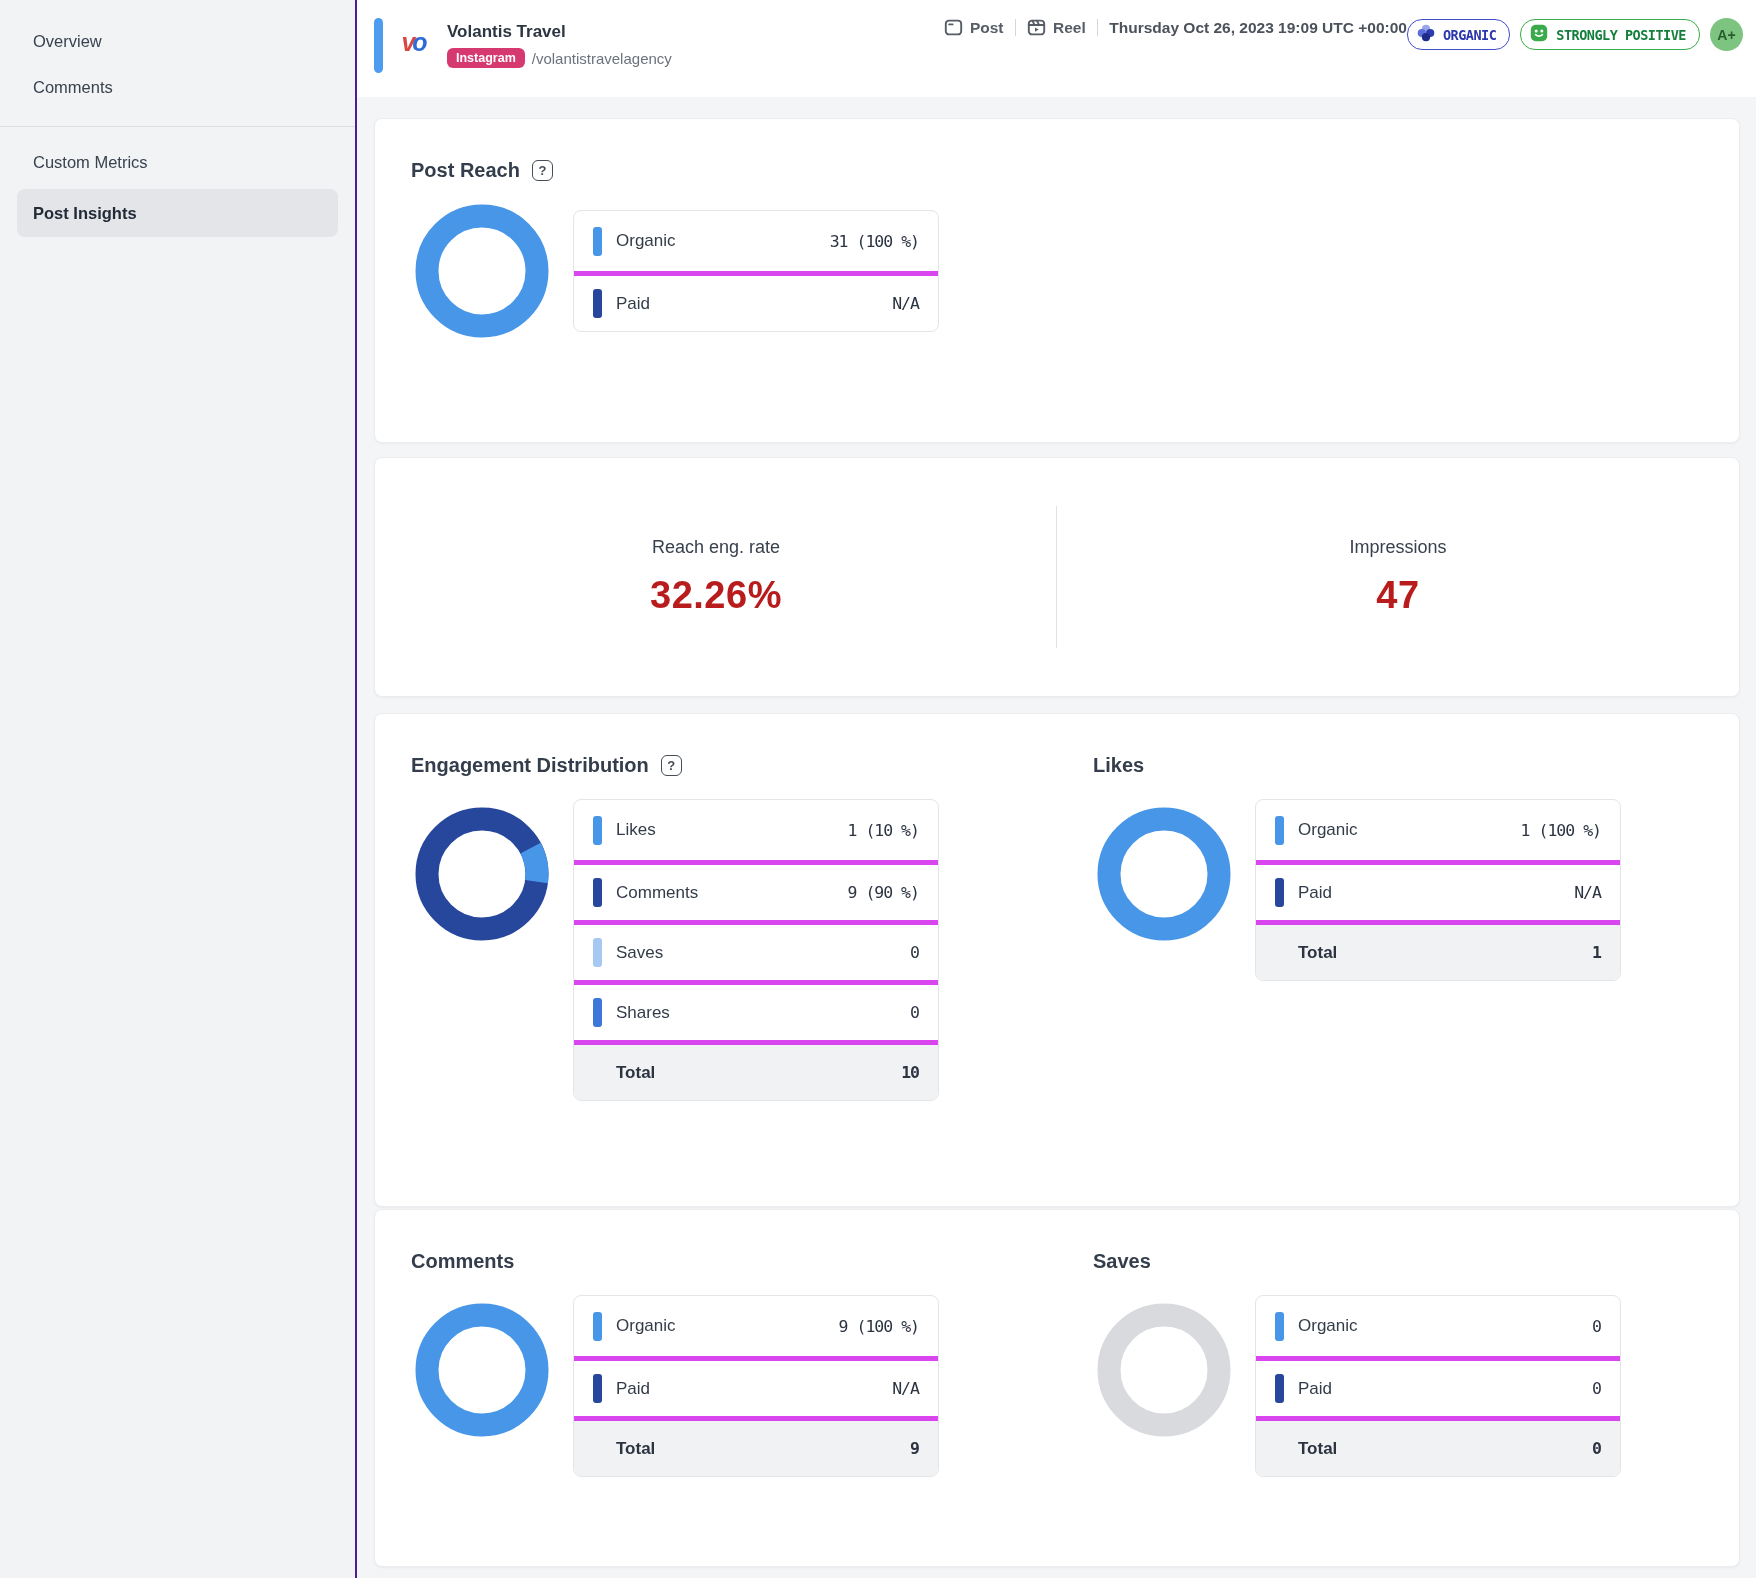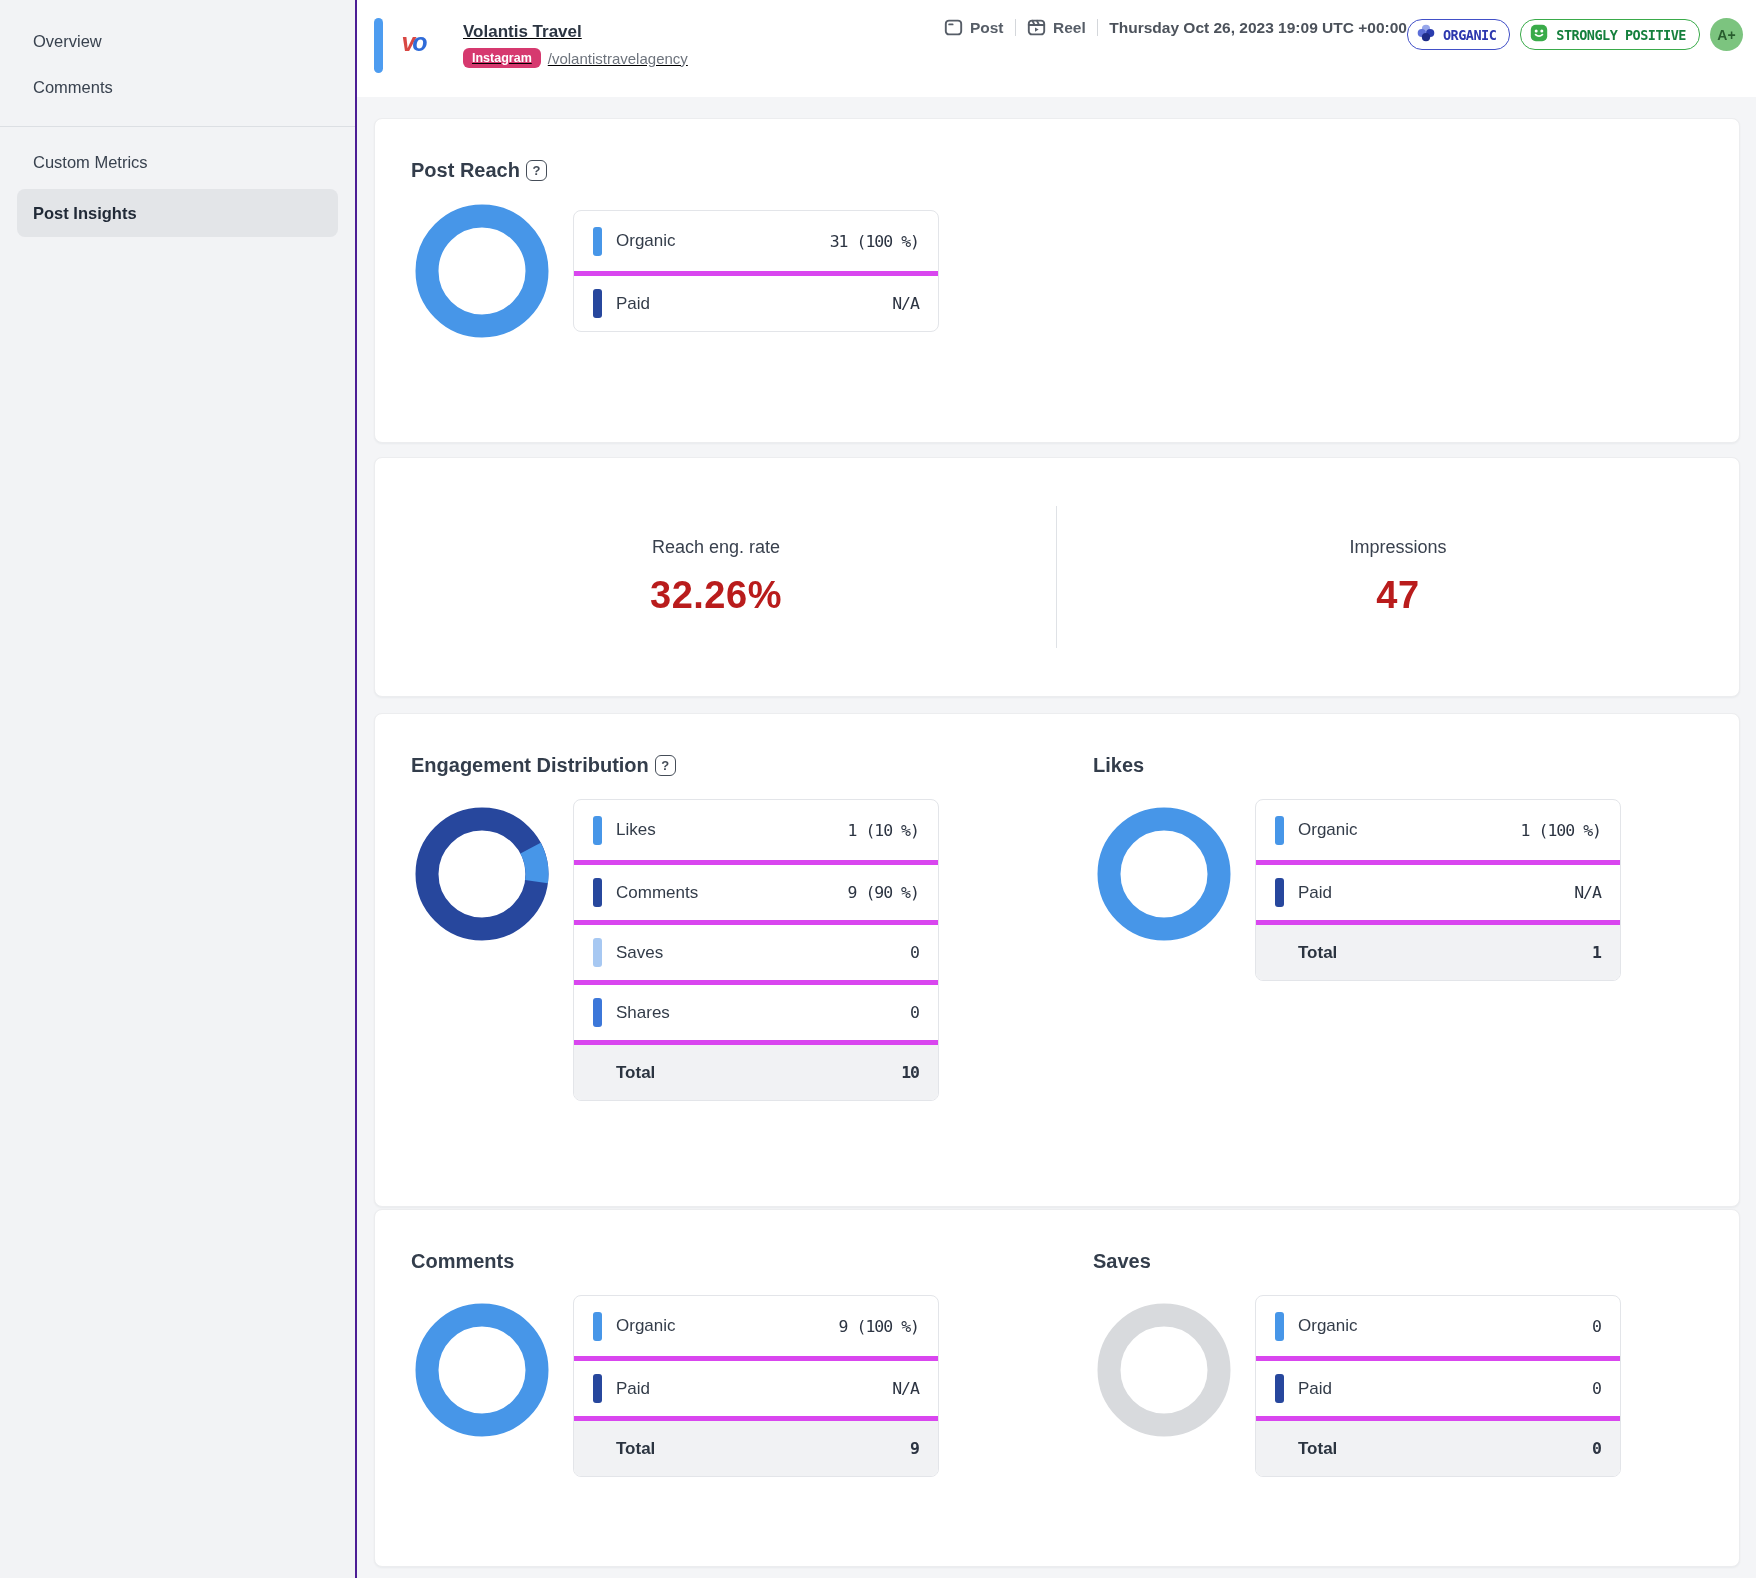--- a/index.html
+++ b/index.html
@@ -13,21 +13,21 @@
   .side-divider { border:none; border-top:1px solid #dcdfe3; margin:16px 0 12px; }
 
   
   .main { flex:1; min-width:0; display:flex; flex-direction:column; }
   .topbar { height:97px; flex:none; background:#ffffff; display:flex; justify-content:space-between; padding:0 13px 0 17px; }
   .topbar-left { display:flex; align-items:flex-start; padding-top:17px; }
   .accent-bar { width:9px; height:55px; border-radius:5px; margin-top:1px; }
   .logo { width:40px; height:34px; margin:8px 6px 0 10px; display:flex; align-items:center; justify-content:center;
           font-weight:bold; font-style:italic; font-size:25px; letter-spacing:-3px; }
   .logo .v { color:#d84743; } .logo .o { color:#2f6bd8; }
-  .acct { padding-top:5px; margin-left:24px;text-decoration:underline; }
+  .acct { padding-top:5px; margin-left:8px; }
   .acct-name { font-size:17px; font-weight:bold; color:#2c3542; margin-bottom:6px; }
   .acct-line2 { display:flex; align-items:center; gap:7px; }
   .net-badge { color:#fff; font-size:12.5px; font-weight:bold; padding:3px 9px; border-radius:6px; }
   .handle { color:#6d737c; font-size:15px; }
 
   .topbar-right { display:flex; flex-direction:row; align-items:flex-start; padding-top:18px; }
   .meta-row { display:flex; align-items:center; gap:11px; color:#565d67; font-weight:bold; font-size:15.5px; }
   .type-chip { display:flex; align-items:center; gap:7px; cursor:pointer; }
   .type-chip svg { display:block; }
   .vsep { width:1.5px; height:17px; background:#d4d7db; }
@@ -41,21 +41,21 @@
            font-size:14px; font-weight:bold; color:#285c2e; }
 
   
   .content { flex:1; background:#f4f5f7; padding:21px 16px 11px 17px; }
   .card { background:#fff; border:1px solid #ecedef; border-radius:8px; box-shadow:0 1px 2px rgba(20,30,50,.05); }
   .card-reach   { height:325px; margin-bottom:14px; padding-top:40px; }
   .card-metrics { height:240px; margin-bottom:16px; display:grid; grid-template-columns:1fr 1fr; }
   .card-eng     { height:494px; margin-bottom:2px; }
   .card-bottom  { height:358px; }
 
-  .panel-title-row { display:flex; align-items:center; gap:6px; margin-left:36px; font-size:20px; font-weight:600; color:#333d4b; }
+  .panel-title-row { display:flex; align-items:center; gap:12px; margin-left:36px; font-size:20px; font-weight:600; color:#333d4b; }
   .help { width:21px; height:21px; border:1.7px solid #454d58; border-radius:6px; color:#454d58; font-size:13px;
           font-weight:bold; display:flex; align-items:center; justify-content:center; cursor:pointer; }
 
   .split { display:grid; grid-template-columns:1fr 1fr; height:100%; }
   .half { padding-top:40px; }
 
   .panel-body { display:flex; align-items:center; margin-top:22px; }
   .panel-body.top-align { align-items:flex-start; }
   .panel-body.top-align .donut-wrap { padding-top:8px; }
   .donut-wrap { width:198px; flex:none; padding-left:40px; }

